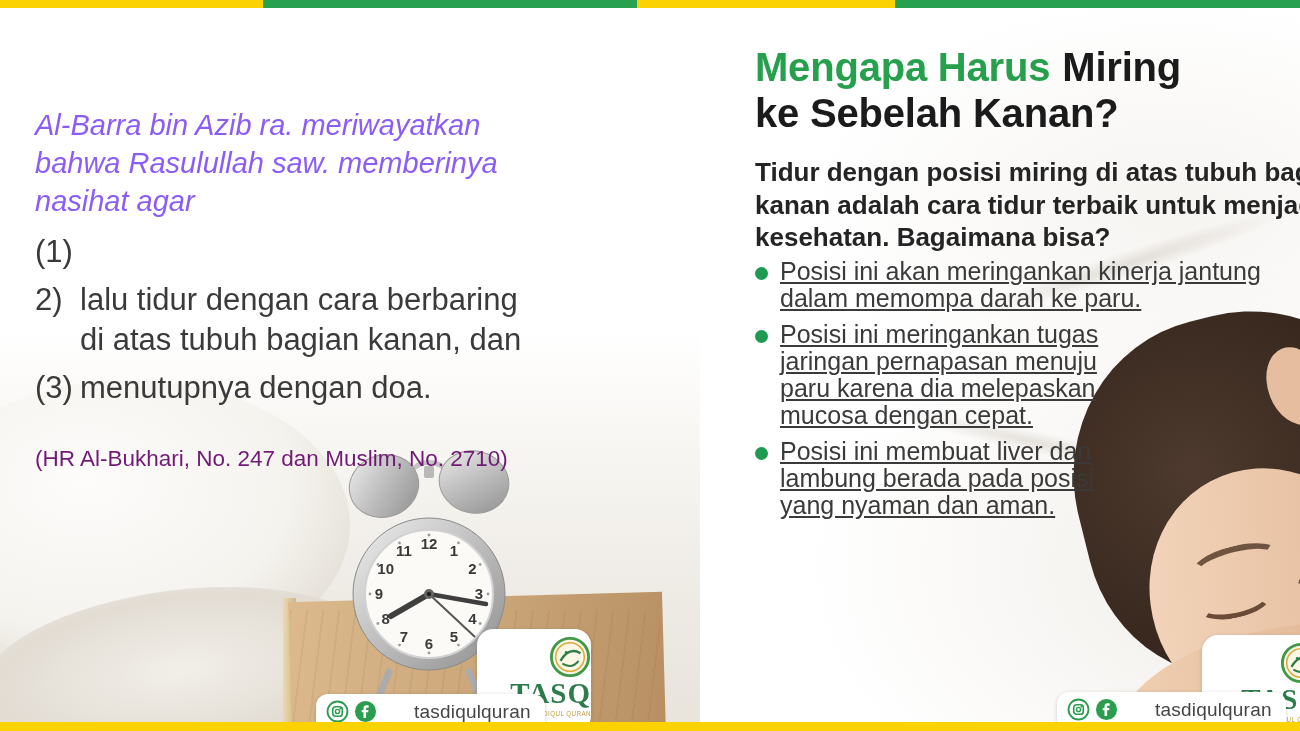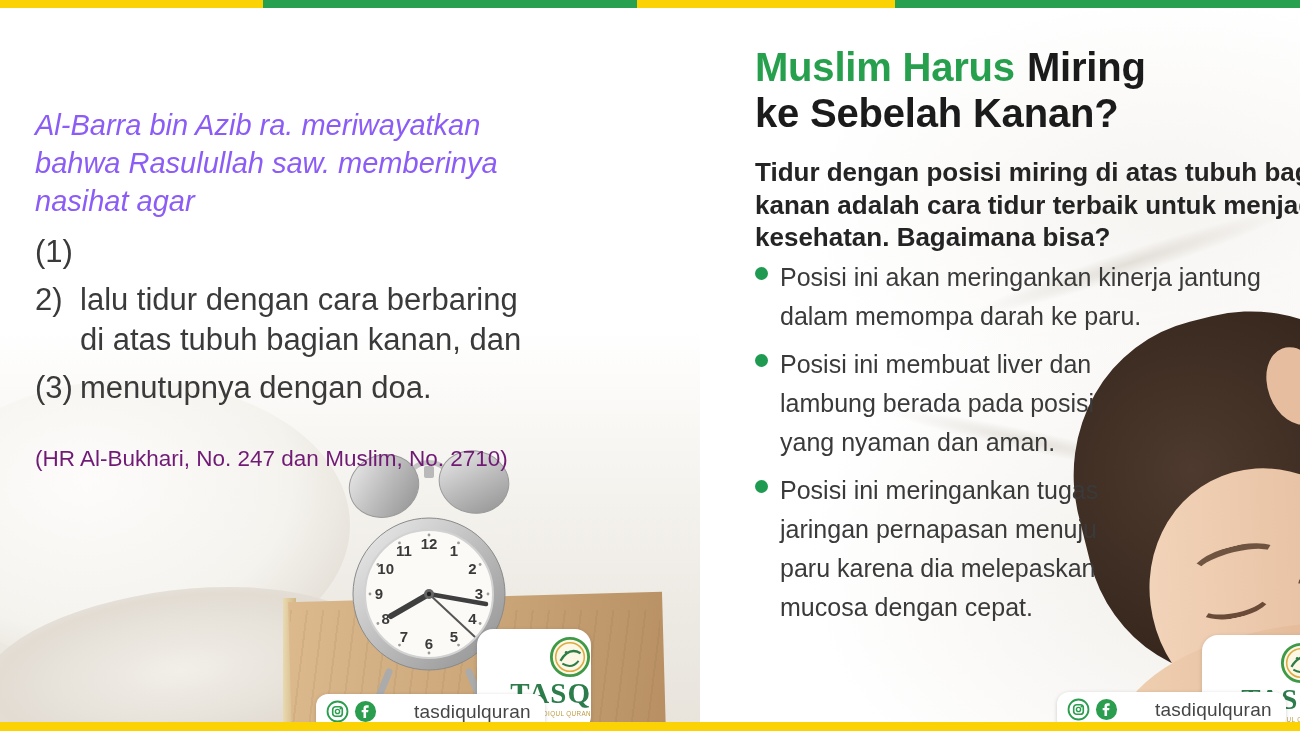--- a/index.html
+++ b/index.html
@@ -68,21 +68,21 @@
     background:rgba(168,121,88,.5);transform:rotate(-10deg);z-index:5;}
 
   
   .title{position:absolute;left:755px;top:44px;margin:0;font-size:40px;line-height:46px;
     font-weight:700;color:#1b1b1b;letter-spacing:-.2px;z-index:5;}
   .title .t-green{color:#27a04d;}
   .title .t-rest{margin-left:12px;}
   .intro{position:absolute;left:755px;top:156px;margin:0;font-size:26px;line-height:32.5px;
     font-weight:700;color:#242424;z-index:5;}
   .benefit-list{position:absolute;left:755px;top:258px;margin:0;padding:0;list-style:none;
-    font-size:25px;line-height:39px;color:#3a3a3a;z-index:5;}
+    font-size:25px;line-height:27px;color:#3a3a3a;z-index:5;text-decoration:underline;}
   .benefit-list li{position:relative;padding-left:25px;margin-bottom:9px;}
   .benefit-list .dot{position:absolute;left:0;top:9px;width:13px;height:13px;border-radius:50%;
     background:#1f9b51;}
 
   
   .social-pill{position:absolute;display:flex;align-items:center;gap:5px;background:#fff;
     border-radius:12px;padding:6px 14px 10px 10px;box-shadow:0 1px 4px rgba(0,0,0,.18);z-index:7;}
   .social-pill.left{left:316px;top:694px;}
   .social-pill.right{left:1057px;top:692px;}
   .social-pill svg{width:23px;height:23px;display:block;}
@@ -209,49 +209,49 @@
     <div class="ear"></div>
     <div class="face"></div>
     <div class="brow"></div>
     <div class="eye-closed"></div>
     <div class="eye-closed2"></div>
     <div class="lips"></div>
     <div class="hand"></div>
     <div class="finger-line"></div>
 
     <h1 class="title">
-      <div><span class="t-green">Muslim Harus</span><span class="t-rest">Miring</span></div>
+      <div><span class="t-green">Mengapa Harus</span><span class="t-rest">Miring</span></div>
       <div>ke Sebelah Kanan?</div>
     </h1>
 
     <p class="intro pre">Tidur dengan posisi miring di atas tubuh bagian
 kanan adalah cara tidur terbaik untuk menjaga
 kesehatan. Bagaimana bisa?</p>
 
     <ul class="benefit-list">
 
         <li>
           <span class="dot"></span>
           <span class="pre">Posisi ini akan meringankan kinerja jantung
 dalam memompa darah ke paru.</span>
-        </li>
-
-        <li>
-          <span class="dot"></span>
-          <span class="pre">Posisi ini membuat liver dan
-lambung berada pada posisi
-yang nyaman dan aman.</span>
         </li>
 
         <li>
           <span class="dot"></span>
           <span class="pre">Posisi ini meringankan tugas
 jaringan pernapasan menuju
 paru karena dia melepaskan
 mucosa dengan cepat.</span>
+        </li>
+
+        <li>
+          <span class="dot"></span>
+          <span class="pre">Posisi ini membuat liver dan
+lambung berada pada posisi
+yang nyaman dan aman.</span>
         </li>
 
       </ul>
   </section>
 
   <div class="social-pill left">
     <svg viewBox="0 0 24 24">
       <circle cx="12" cy="12" r="10.4" fill="none" stroke="#2a9d4f" stroke-width="1.9"></circle>
       <rect x="7" y="7" width="10" height="10" rx="3" fill="none" stroke="#2a9d4f" stroke-width="1.7"></rect>
       <circle cx="12" cy="12" r="2.2" fill="none" stroke="#2a9d4f" stroke-width="1.5"></circle>

